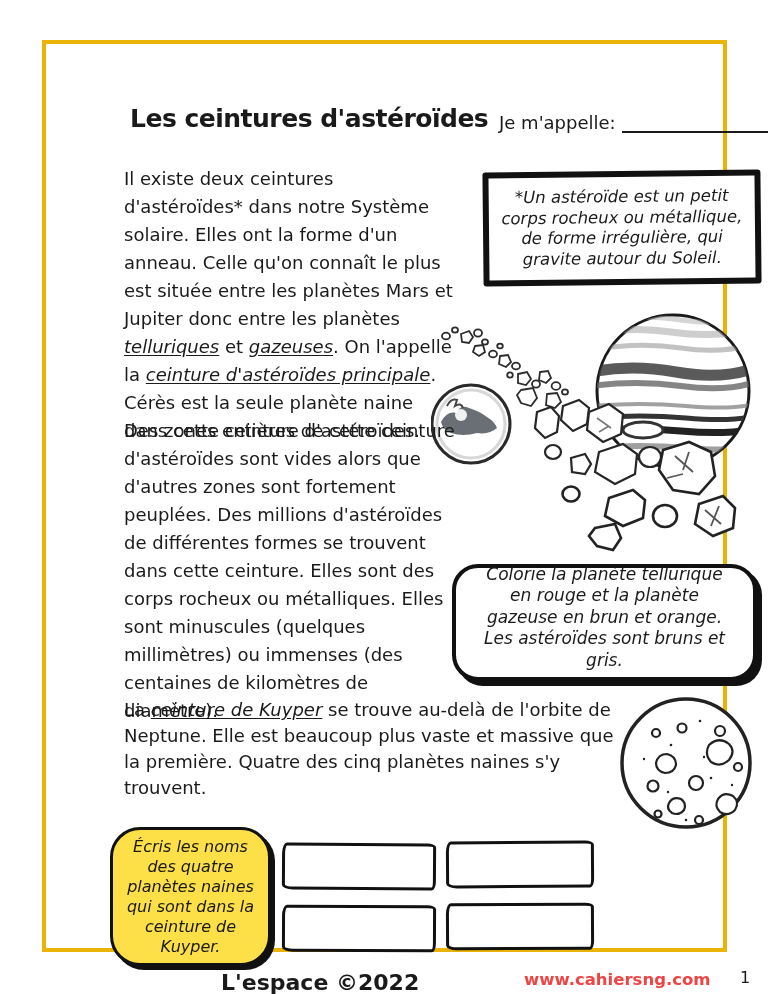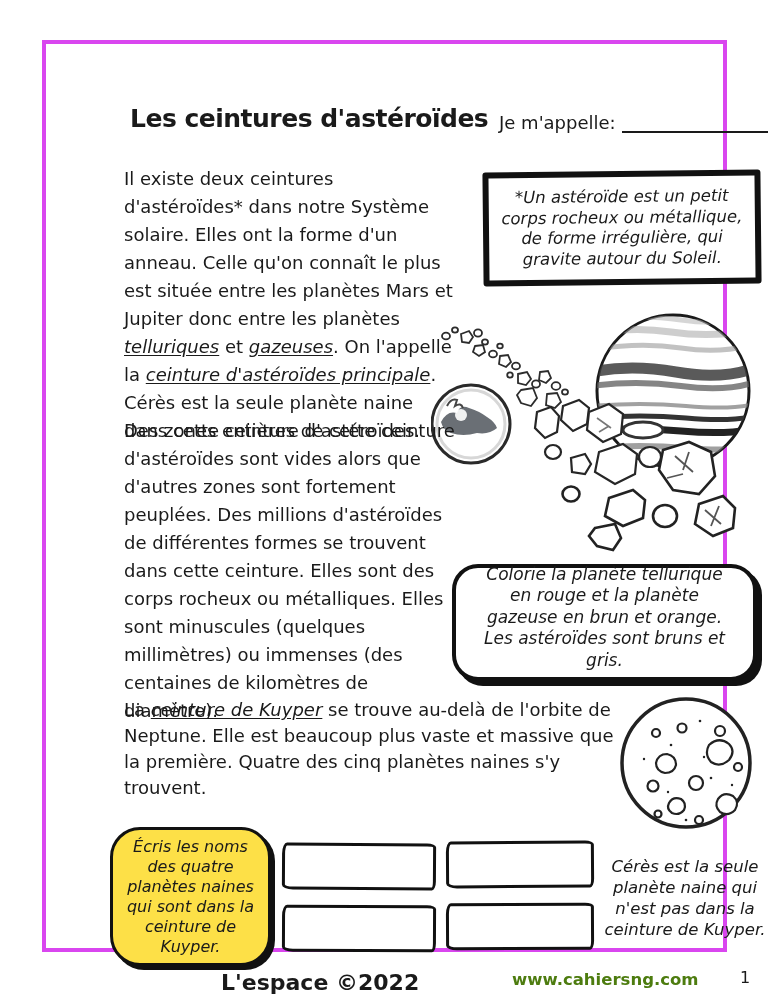--- a/index.html
+++ b/index.html
@@ -1,19 +1,19 @@
 <!DOCTYPE html>
 <html><head>
 <meta charset="utf-8">
 <style>
   * { margin:0; padding:0; box-sizing:border-box; }
   html,body { background:#ffffff; }
   body { font-family:"DejaVu Sans", sans-serif; color:#1a1a1a; }
   .page { position:relative; width:768px; height:994px; background:#fff; overflow:hidden; }
-  .frame { position:absolute; left:42px; top:40px; width:685px; height:912px; border:4px solid #d946ef; background:#fff; }
+  .frame { position:absolute; left:42px; top:40px; width:685px; height:912px; border:4px solid #eab308; background:#fff; }
 
   .title { position:absolute; left:84px; top:60px; font-size:25px; font-weight:bold; letter-spacing:-0.5px; }
   .namebar { position:absolute; left:453px; top:68px; font-size:18px; white-space:nowrap; }
   .nameline { display:inline-block; width:150px; border-bottom:2.5px solid #1a1a1a; height:20px; vertical-align:bottom; margin-left:6px; }
 
   .para { position:absolute; font-size:18px; line-height:28px; }
   .p1 { left:78px; top:121px; width:330px; }
   .p2 { left:78px; top:373px; width:334px; }
   .p3 { left:78px; top:653px; width:505px; line-height:26px; }
   .ul-it { font-style:italic; text-decoration:underline; text-underline-offset:2px; }
@@ -183,20 +183,19 @@
 
     <div class="bubble">
       <div class="txt">Écris les noms des quatre planètes naines qui sont dans la ceinture de Kuyper.</div>
     </div>
 
     <div class="ansbox ab1"></div>
     <div class="ansbox ab2"></div>
     <div class="ansbox ab3"></div>
     <div class="ansbox ab4"></div>
 
-    <div class="ceres-caption">Cérès est la seule planète naine qui n'est pas dans la ceinture de Kuyper.</div>
 
     <div class="footer-copy">L'espace ©2022</div>
-    <div class="footer-site" style="color: #4d7c0f;">www.cahiersng.com</div>
+    <div class="footer-site" style="color: #ef4444; margin-left: 12px;">www.cahiersng.com</div>
     <div class="footer-page">1</div>
 
   </div>
 </div>
 
 </body></html>

